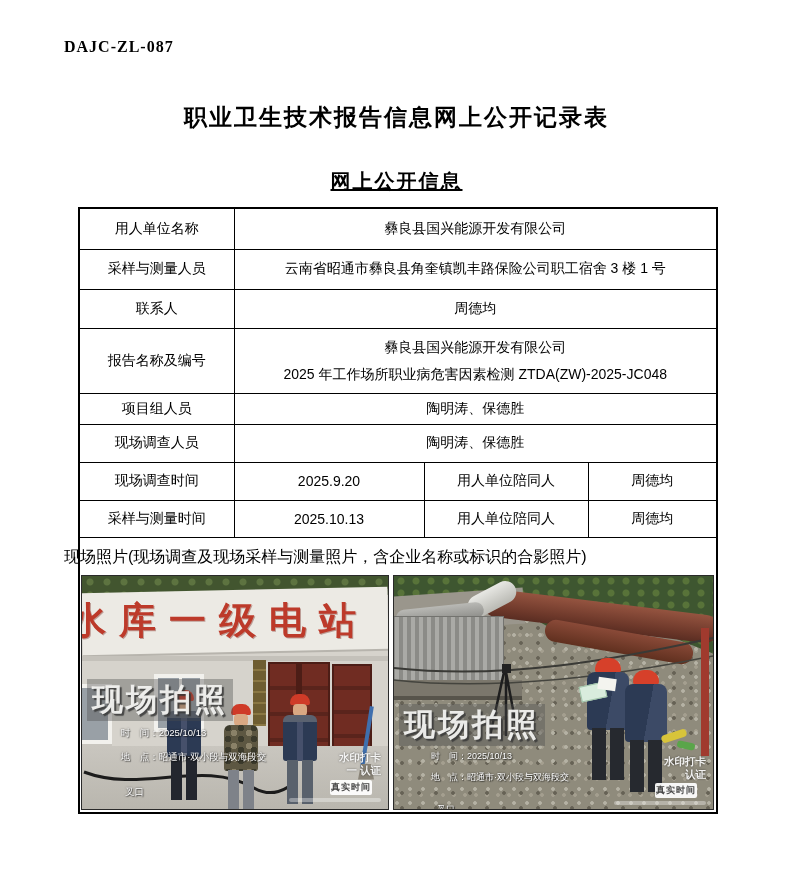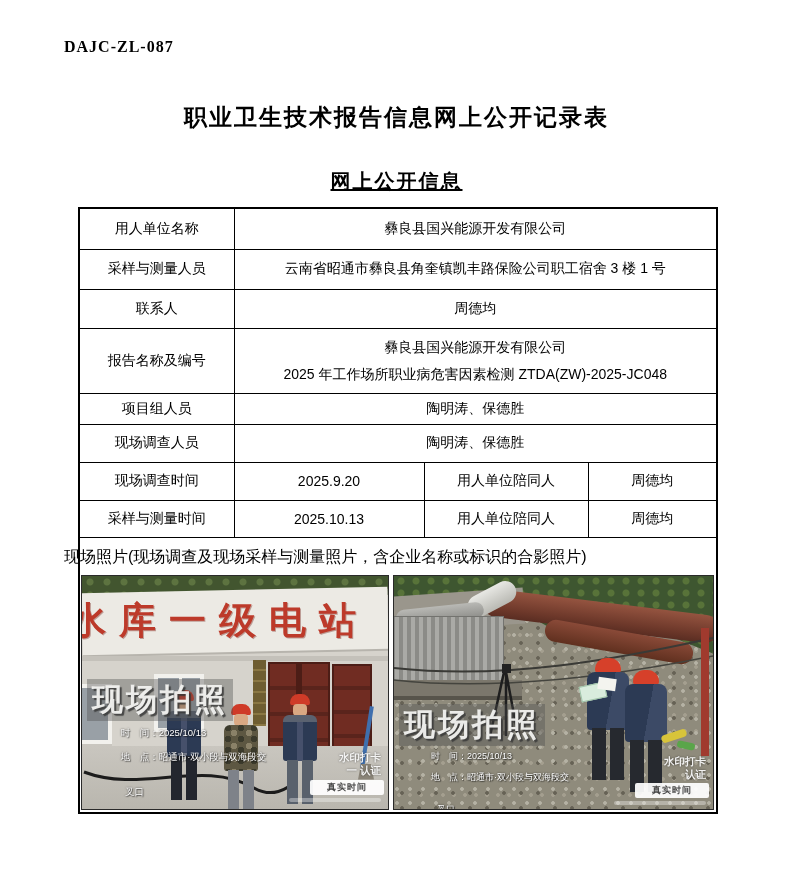--- a/index.html
+++ b/index.html
@@ -72,22 +72,22 @@
   .legs-slate{background:linear-gradient(90deg,#59616c 0 44%,transparent 44% 56%,#59616c 56%);}
   
   .wm-title{position:absolute;left:5px;font-weight:bold;font-size:31px;letter-spacing:3px;
      color:rgba(242,242,240,.95);background:rgba(75,75,75,.38);padding:0 5px;
      text-shadow:2px 2px 1px rgba(55,55,55,.85);white-space:nowrap;}
   .wm-lines{position:absolute;left:7px;font-size:9.5px;line-height:11.8px;color:#fff;
      text-shadow:0 0 2px rgba(0,0,0,.75),1px 1px 1px rgba(0,0,0,.5);white-space:pre;}
   .wm-lines .cont{padding-left:36px;display:block;}
   .stamp{position:absolute;right:7px;text-align:right;color:rgba(255,255,255,.92);
      font-size:10.5px;font-weight:bold;line-height:13px;text-shadow:0 0 2px rgba(0,0,0,.6);}
-  .badge{position:absolute;right:4px;background:rgba(255,255,255,.93);color:#444;
-     font-size:9px;font-weight:bold;padding:1px 17px;border-radius:2px;letter-spacing:1px;}
+  .badge{position:absolute;right:16px;background:rgba(255,255,255,.93);color:#444;
+     font-size:9px;font-weight:bold;padding:1px 1px;border-radius:2px;letter-spacing:1px;}
   .badge-sub{position:absolute;right:7px;height:4px;width:92px;background:rgba(255,255,255,.35);
      border-radius:2px;}
   
   .photo-r{background-color:#8f8b7c;
      background-image:radial-gradient(circle at 3px 3px,#b5b2a4 1.5px,transparent 2.2px),
       radial-gradient(circle at 8px 7px,#666255 1.5px,transparent 2.2px),
       radial-gradient(circle at 5px 11px,#a49f8f 1.5px,transparent 2.2px);
      background-size:13px 14px,17px 15px,11px 16px;}
   .hill-r{position:absolute;left:0;top:0;width:100%;height:100px;
      background:#3e5630 radial-gradient(circle at 7px 5px,#587339 3px,transparent 4px);

